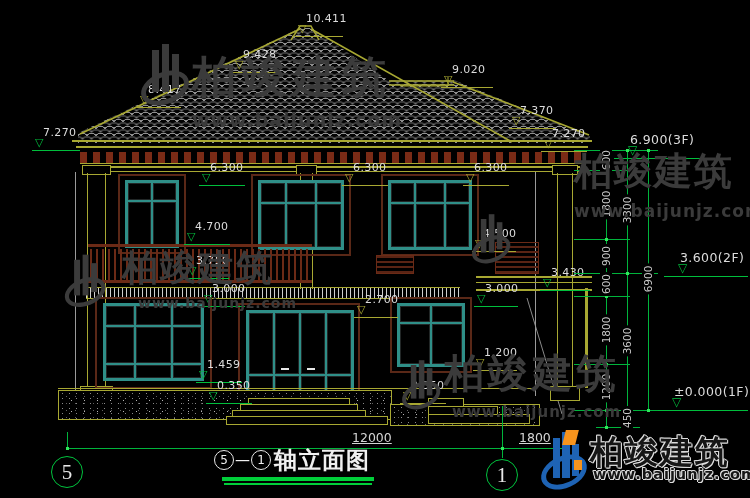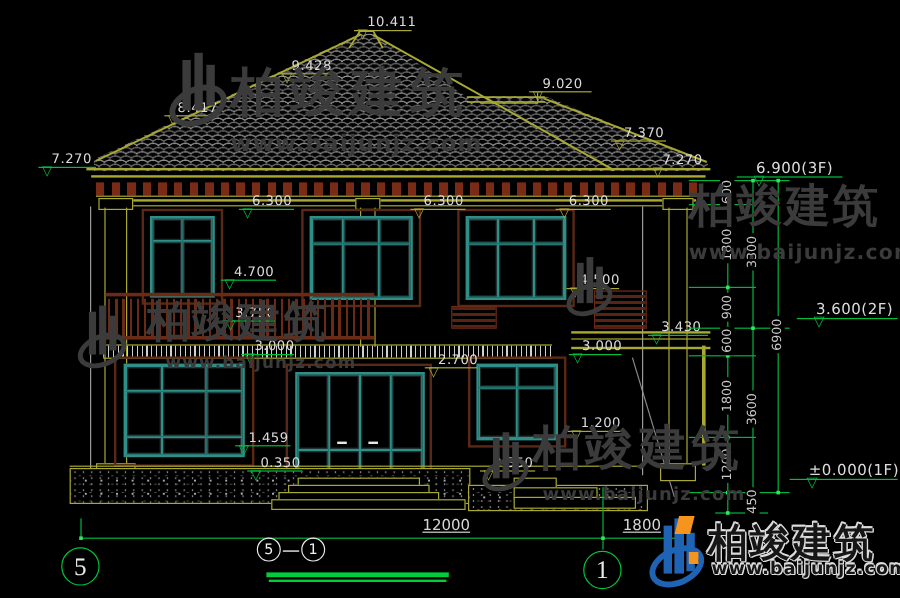--- a/index.html
+++ b/index.html
@@ -14,21 +14,21 @@
   
   .tiles{position:absolute;left:78px;top:26px;width:512px;height:117px;
     background-color:#030303;
     background-image:
       radial-gradient(circle at 50% 118%, rgba(0,0,0,0) 55%, #8f8f8f 58%, #8f8f8f 66%, rgba(0,0,0,0) 70%),
       radial-gradient(circle at 50% 118%, rgba(0,0,0,0) 55%, #6f6f6f 58%, #6f6f6f 66%, rgba(0,0,0,0) 70%);
     background-size:9px 7px,9px 7px;background-position:0 0,4.5px 3.5px;
     clip-path:polygon(222px 2px,234px 2px,310px 54px,376px 54px,512px 110px,512px 117px,0px 117px,0px 107px);}
   
   .em{position:absolute;color:#a8a832;}
-  .em .t{display:block;border-bottom:1.3px solid currentColor;padding:0 4px 1px 11px;
+  .em .t{display:block;border-bottom:1.3px solid currentColor;padding:0 4px 12px 11px;
          font-size:11px;line-height:11px;white-space:nowrap;}
   .em .t i{font-style:normal;color:#dcdcdc;letter-spacing:.4px;}
   .em .tri{position:absolute;top:11px;left:3px;font-size:11px;line-height:9px;}
   .em.green{color:#00be3c;}
   .em.olive{color:#a8a832;}
   .em.big .t{font-size:12.5px;line-height:13px;padding-left:16px;}
   .em.big .tri{top:13px;left:14px;font-size:12px;}
   
   .vd{position:absolute;transform:translate(-50%,-50%) rotate(-90deg);color:#c9c9c9;
       font-size:10.5px;white-space:nowrap;background:#000;padding:0 2px;}
@@ -352,20 +352,21 @@
       <span>5</span>
     </div>
   <div class="axis" style="left:486px;top:459px;">
       <span>1</span>
     </div>
 
   <div class="title">
     <span class="tc">5</span>
     <span class="tdash">—</span>
     <span class="tc">1</span>
+    <span class="tt">轴立面图</span>
   </div>
   <div class="abs" style="left:222px;top:477px;width:152px;height:3.5px;background:#00cf3a;"></div>
   <div class="abs" style="left:224px;top:483px;width:148px;height:1.5px;background:#00cf3a;"></div>
 
   <div class="wlogo" style="left:140px;top:42px;">
       <span class="ring"></span>
       <span class="b1"></span>
       <span class="b2"></span>
       <span class="b3"></span>
     </div>

